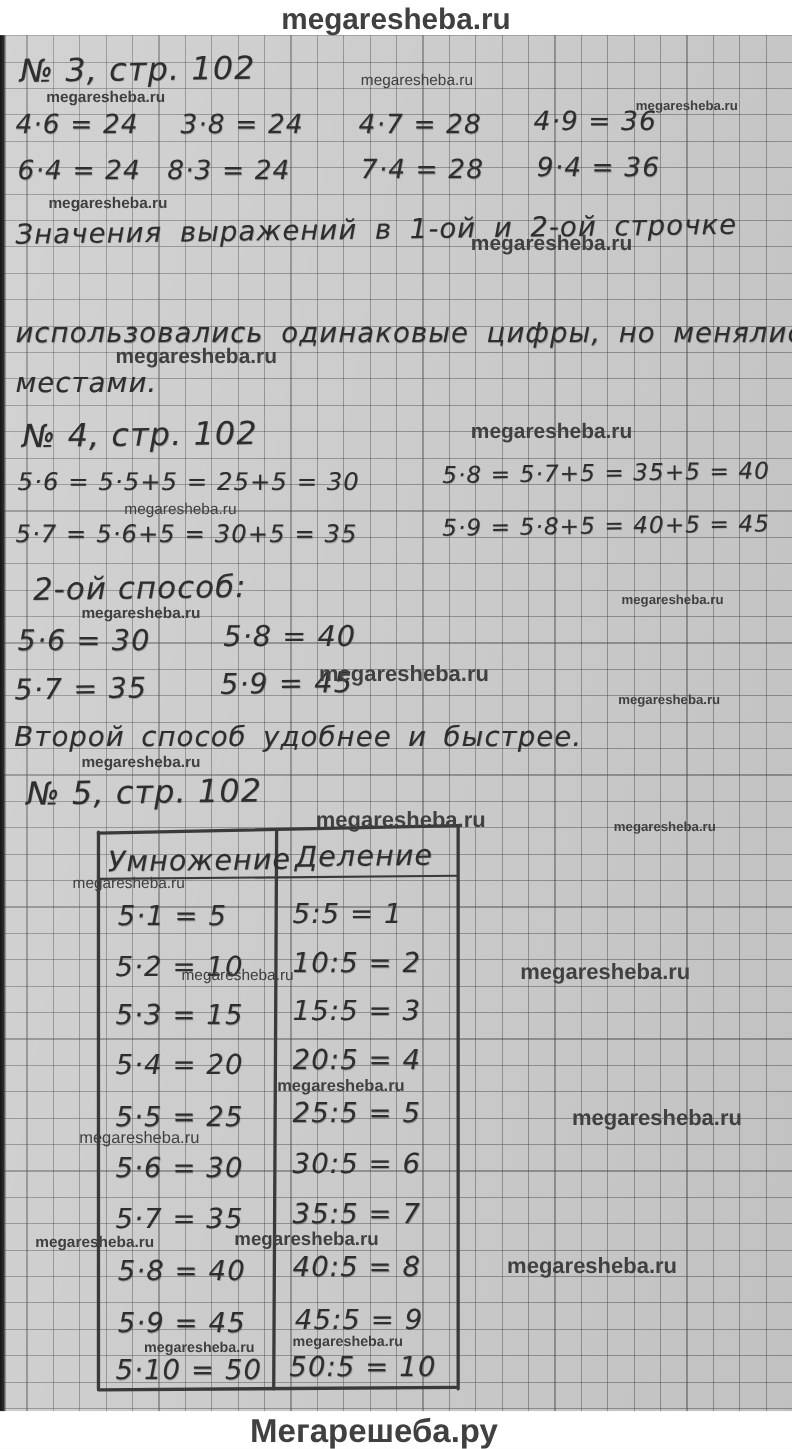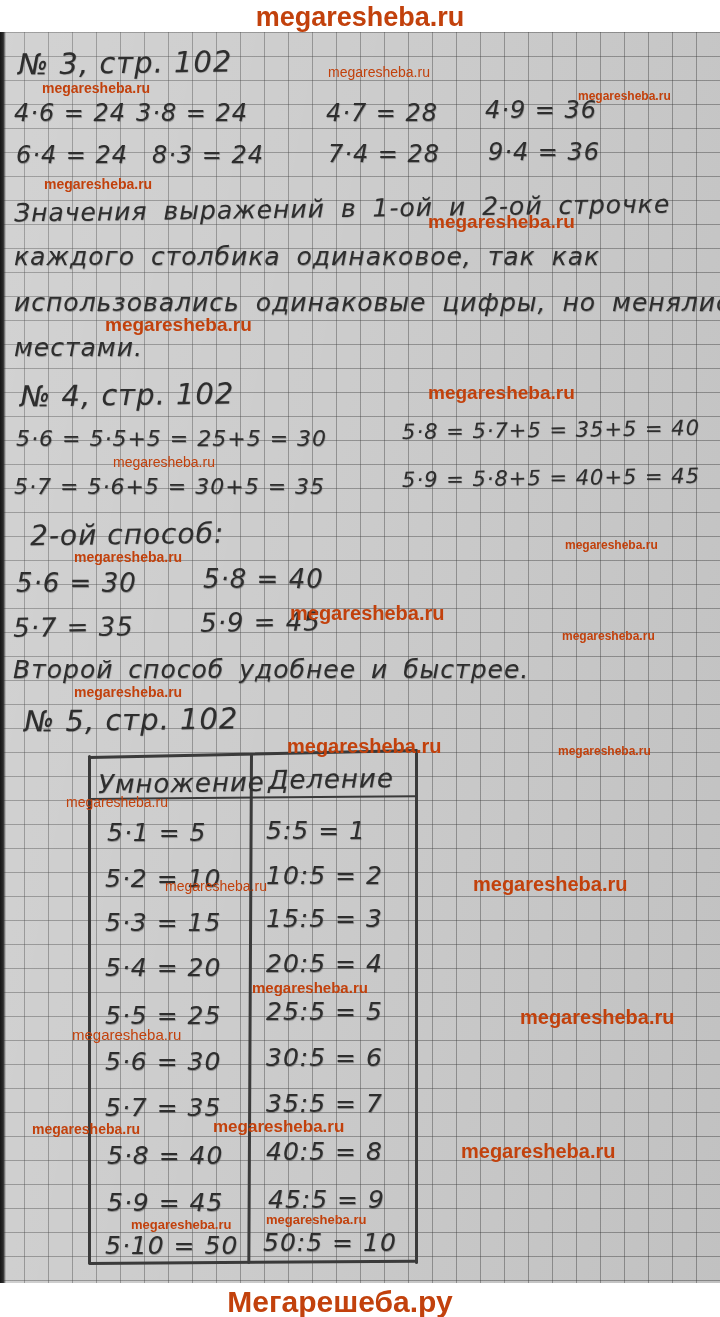--- a/index.html
+++ b/index.html
@@ -17,21 +17,21 @@
       repeating-linear-gradient(to bottom, rgba(55,55,55,0.42) 0, rgba(55,55,55,0.42) 1px, transparent 1px, transparent 24px);
   }
   .spine{
     position:absolute;left:0;top:32px;width:6px;height:1251px;
     background:linear-gradient(to right,#151515 0,#2c2c2c 55%,rgba(0,0,0,0) 100%);
   }
   .band-top{position:absolute;left:0;top:0;width:720px;height:32px;background:#fff;}
   .band-bottom{position:absolute;left:0;top:1283px;width:720px;height:34px;background:#fff;}
 
   
-  .wm{position:absolute;color:#c2410c;font-family:"Liberation Sans",sans-serif;white-space:nowrap;}
+  .wm{position:absolute;color:#404040;font-family:"Liberation Sans",sans-serif;white-space:nowrap;}
   .wm-title{left:0;top:2px;width:720px;text-align:center;font-size:27px;font-weight:bold;}
   .wm-footer{left:140px;top:1285px;width:400px;text-align:center;font-size:30px;font-weight:bold;
              font-family:"Liberation Sans",sans-serif;}
   .wm-b{font-weight:bold;font-size:20px;}
   .wm-b19{font-weight:bold;font-size:19px;}
   .wm-b17{font-weight:bold;font-size:17px;}
   .wm-s{font-weight:600;font-size:14px;}
   .wm-sp{font-weight:400;font-size:14px;}
   .wm-sb{font-weight:bold;font-size:12px;}
   .wm-sb13{font-weight:bold;font-size:13px;}
@@ -65,31 +65,30 @@
   <div class="paper"></div>
   <div class="spine"></div>
   <div class="band-bottom"></div>
 
   <div class="wm wm-title">megaresheba.ru</div>
   <div class="wm wm-footer">Мегарешеба.ру</div>
 
   <div class="hw hw-head t-u1" style="left:18px;top:46px;">№ 3, стр. 102</div>
 
   <div class="hw hw-eq" style="left:14px;top:99px;">4·6 = 24</div>
-  <div class="hw hw-eq" style="left:136px;top:99px;text-align:center;">3·8 = 24</div>
+  <div class="hw hw-eq" style="left:164px;top:99px;text-align:center;">3·8 = 24</div>
   <div class="hw hw-eq" style="left:326px;top:99px;">4·7 = 28</div>
   <div class="hw hw-eq" style="left:485px;top:96px;text-align:center;">4·9 = 36</div>
 
   <div class="hw hw-eq" style="left:16px;top:141px;">6·4 = 24</div>
   <div class="hw hw-eq" style="left:152px;top:141px;">8·3 = 24</div>
   <div class="hw hw-eq" style="left:328px;top:140px;">7·4 = 28</div>
   <div class="hw hw-eq" style="left:488px;top:138px;">9·4 = 36</div>
 
   <div class="hw hw-par t-u1" style="left:14px;top:194px;">Значения выражений в 1-ой и 2-ой строчке</div>
-  <div class="hw hw-par" style="left:14px;top:242px;">каждого столбика одинаковое, так как</div>
   <div class="hw hw-par" style="left:14px;top:288px;">использовались одинаковые цифры, но менялись</div>
   <div class="hw hw-par" style="left:14px;top:333px;">местами.</div>
 
   <div class="hw hw-head t-u1" style="left:20px;top:378px;">№ 4, стр. 102</div>
 
   <div class="hw hw-long" style="left:16px;top:426px;">5·6 = 5·5+5 = 25+5 = 30</div>
   <div class="hw hw-long2 t-u1" style="left:402px;top:418px;">5·8 = 5·7+5 = 35+5 = 40</div>
   <div class="hw hw-long" style="left:14px;top:474px;">5·7 = 5·6+5 = 30+5 = 35</div>
   <div class="hw hw-long2 t-u1" style="left:402px;top:466px;">5·9 = 5·8+5 = 40+5 = 45</div>
 

